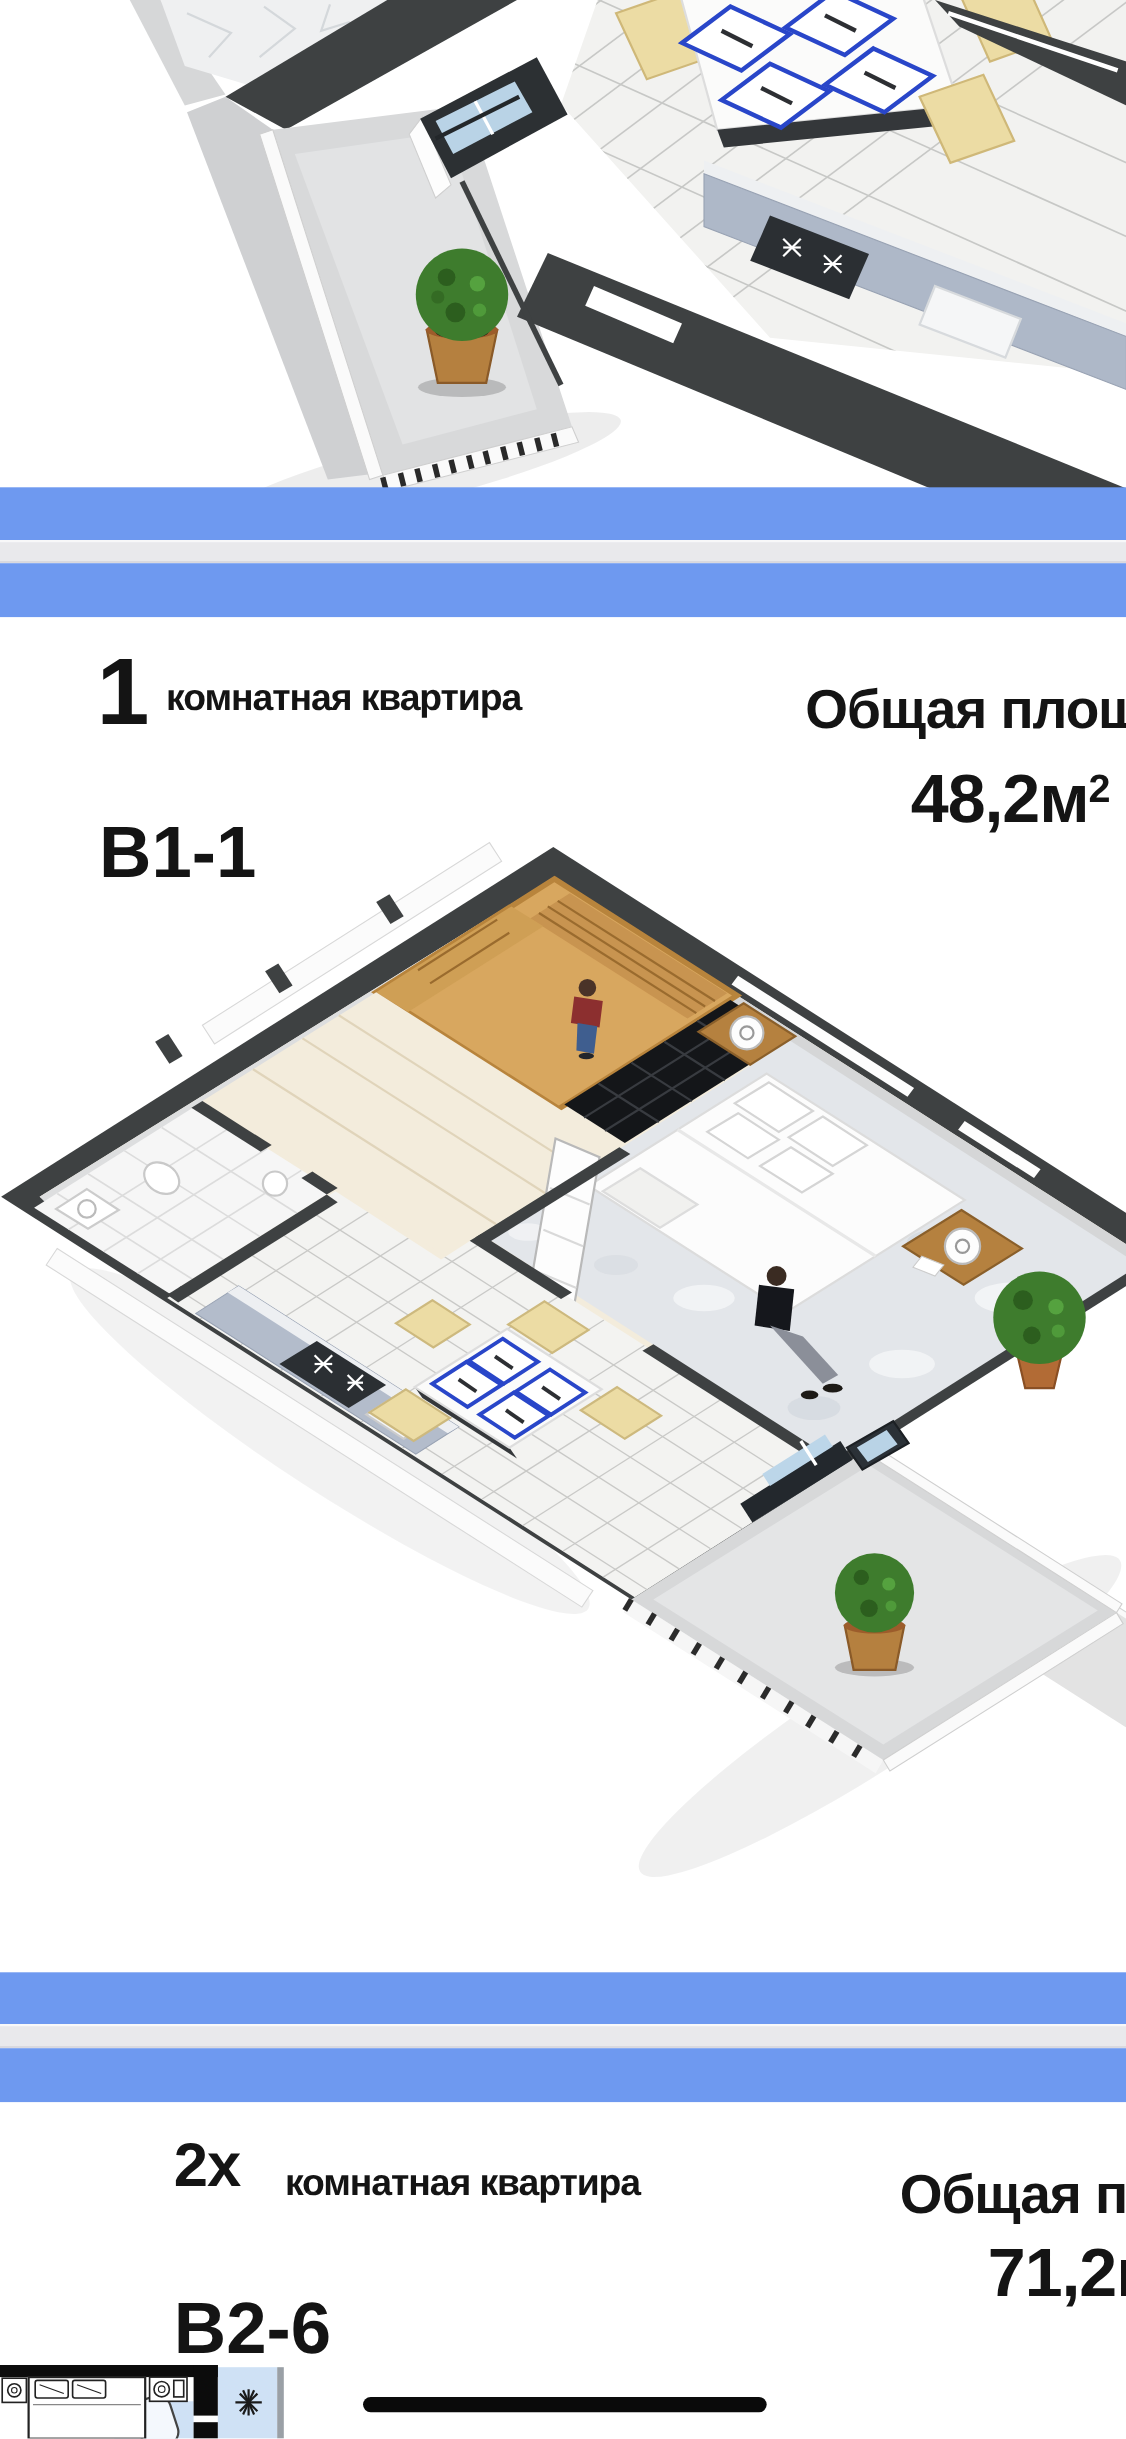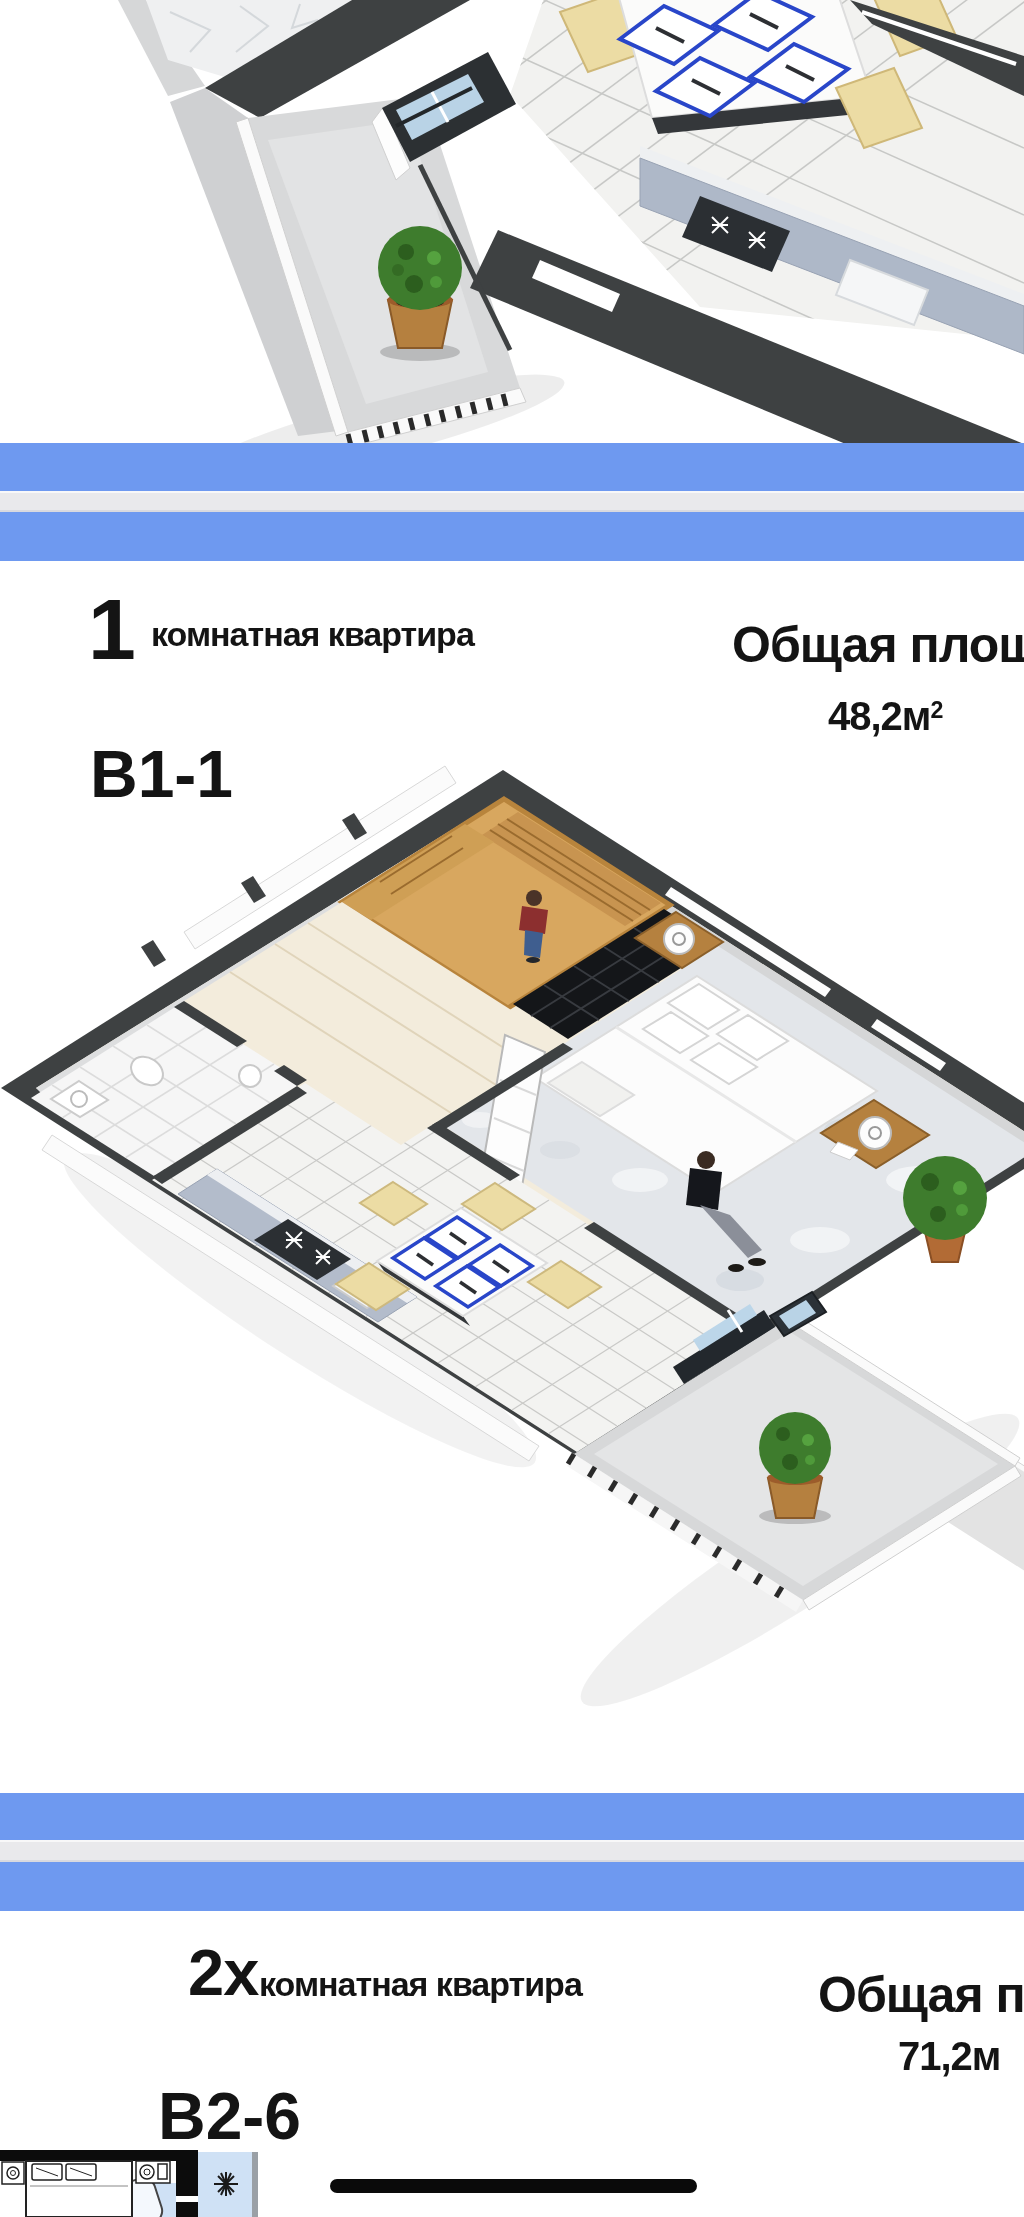--- a/index.html
+++ b/index.html
@@ -4,21 +4,21 @@
 <style>
   html,body{margin:0;padding:0;background:#ffffff;}
   .page{position:relative;width:1024px;height:2217px;overflow:hidden;background:#ffffff;
         font-family:"Liberation Sans",sans-serif;}
   .abs{position:absolute;}
   .txt{position:absolute;font-weight:700;color:#141414;letter-spacing:-1px;white-space:nowrap;line-height:1;}
   .num-big{font-size:86px;}
   .type-words{font-size:34px;}
   .area-label{font-size:50px;}
   .code{font-size:66px;letter-spacing:0;margin-top:43px;}
-  .area-val{font-size:40px;}
+  .area-val{font-size:62px;}
   .area-val .sup{font-size:0.58em;position:relative;top:-0.5em;}
   .divider{position:absolute;left:0;width:1024px;}
   .band-blue{position:absolute;left:0;width:1024px;background:#6e99f0;}
   .band-gray{position:absolute;left:0;width:1024px;background:#e9e9ec;
              box-shadow:inset 0 2px 0 #f8f8f9, inset 0 -2px 0 #d9d9df;}
   .sep-line{position:absolute;left:330px;top:2179px;width:367px;height:14px;border-radius:7px;background:#0a0a0a;}
   svg{position:absolute;display:block;}
 </style>
 </head>
 <body>
@@ -414,21 +414,21 @@
       <polygon points="779,1316 806,1300 816,1313 789,1329" fill="#b9d3e6"></polygon>
     </g>
   </svg>
 
   <div class="divider" style="top:1793px;height:118px">
     <div class="band-blue" style="top:0;height:47px"></div>
     <div class="band-gray" style="top:47px;height:22px"></div>
     <div class="band-blue" style="top:69px;height:49px"></div>
   </div>
 
-  <div class="txt num-big" style="left:158px;top:1940px;font-size:65px;margin-left:30px;">2х</div>
+  <div class="txt num-big" style="left:158px;top:1940px;font-size:56px;">2х</div>
   <div class="txt type-words" style="left:259px;top:1967px;">комнатная квартира</div>
   <div class="txt area-label" style="left:818px;top:1970px;">Общая площадь</div>
   <div class="txt code" style="left:158px;top:2040px;">В2-6</div>
   <div class="txt area-val" style="left:898px;top:2036px;"><span>71,2м</span></div>
 
   <svg class="abs" style="left:0;top:2148px" width="270" height="69" viewBox="0 2148 270 69">
     <rect x="0" y="2148" width="270" height="69" fill="#ffffff"></rect>
     <rect x="198" y="2152" width="54" height="65" fill="#cfe1f5"></rect>
     <rect x="252" y="2152" width="6" height="65" fill="#9aa0a6"></rect>
     <g stroke="#1a1a1a" stroke-width="2">

